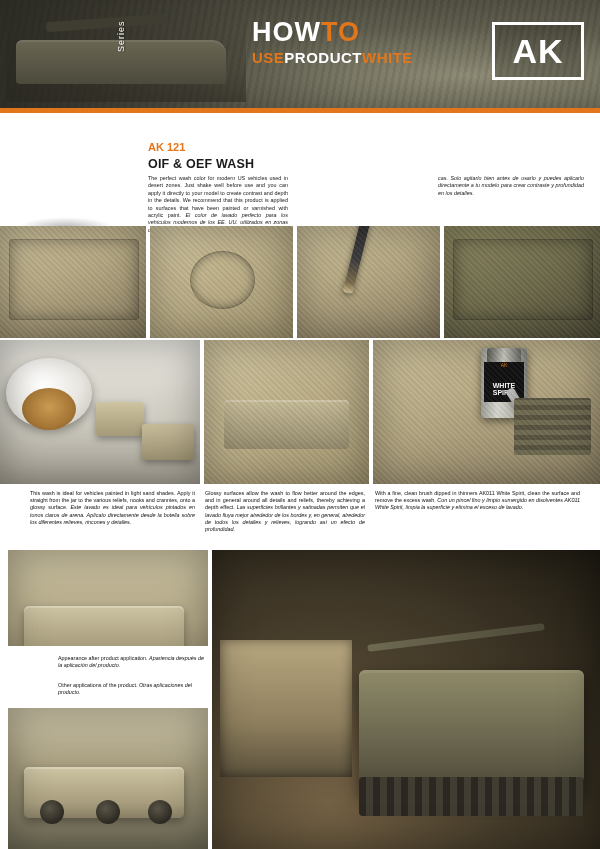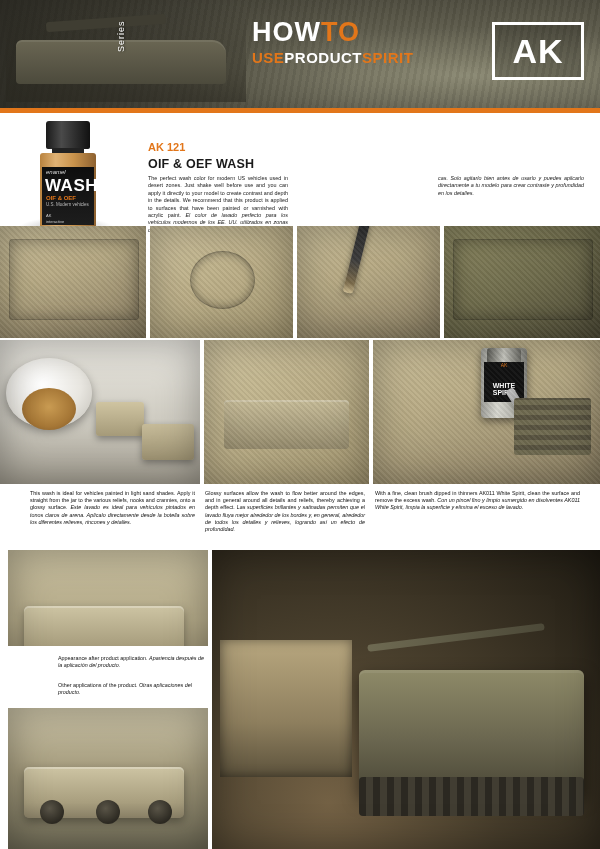--- a/index.html
+++ b/index.html
@@ -315,47 +315,30 @@
     <div class="header-photo"></div>
     <div class="header-tank"></div>
 
     <div class="afv-series">Series</div>
 
     <div class="howto-wrap">
       <div class="howto-line1">
         <span>HOW</span><span class="to">TO</span>
       </div>
       <div class="howto-line2">
-        <span>USE</span><span class="w">PRODUCT</span><span>SPIRIT</span>
+        <span>USE</span><span class="w">PRODUCT</span><span>WHITE</span>
       </div>
     </div>
 
     <div class="ak-logo">AK</div>
   </div>
   <div class="header-rule"></div>
 
   <div class="intro-zone">
     <div class="bottle-shadow"></div>
-    <div class="bottle">
-      <div class="cap"></div>
-      <div class="neck"></div>
-      <div class="body">
-        <div class="label">
-          <div class="lbl-enamel">enamel</div>
-          <div class="lbl-wash">WASH</div>
-          <div class="lbl-sub">OIF &amp; OEF</div>
-          <div class="lbl-sub2">U.S. Modern vehicles</div>
-          <div class="lbl-ak">
-            <span style="display:inline">AK</span>
-            <span>interactive</span>
-          </div>
-        </div>
-        <div class="lbl-code">AK 121</div>
-      </div>
-    </div>
 
     <div class="prod-code">AK 121</div>
     <div class="prod-title">OIF &amp; OEF WASH</div>
 
     <div class="intro-col-a">
       <span>The perfect wash color for modern US vehicles used in desert zones. Just shake well before use and you can apply it directly to your model to create contrast and depth in the details. We recommend that this product is applied to surfaces that have been painted or varnished with acrylic paint.</span>
       <span class="es">El color de lavado perfecto para los vehículos modernos de los EE. UU. utilizados en zonas desérti-</span>
     </div>
     <div class="intro-col-b">
       <span class="es">cas. Solo agitarlo bien antes de usarlo y puedes aplicarlo directamente a tu modelo para crear contraste y profundidad en los detalles.</span>

